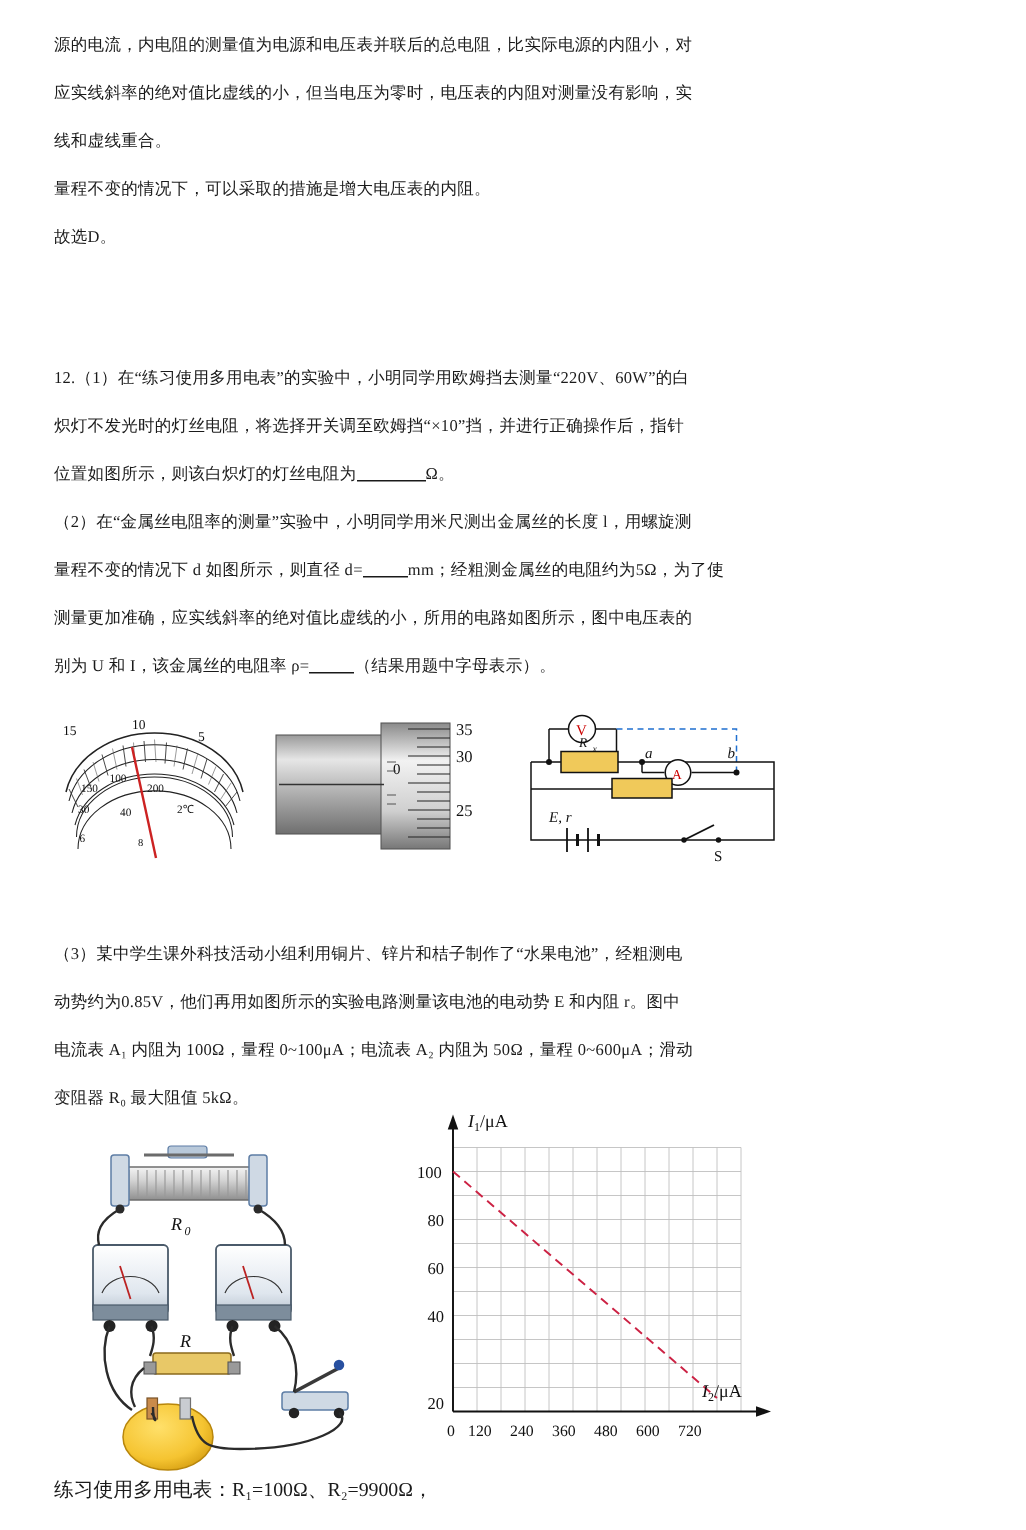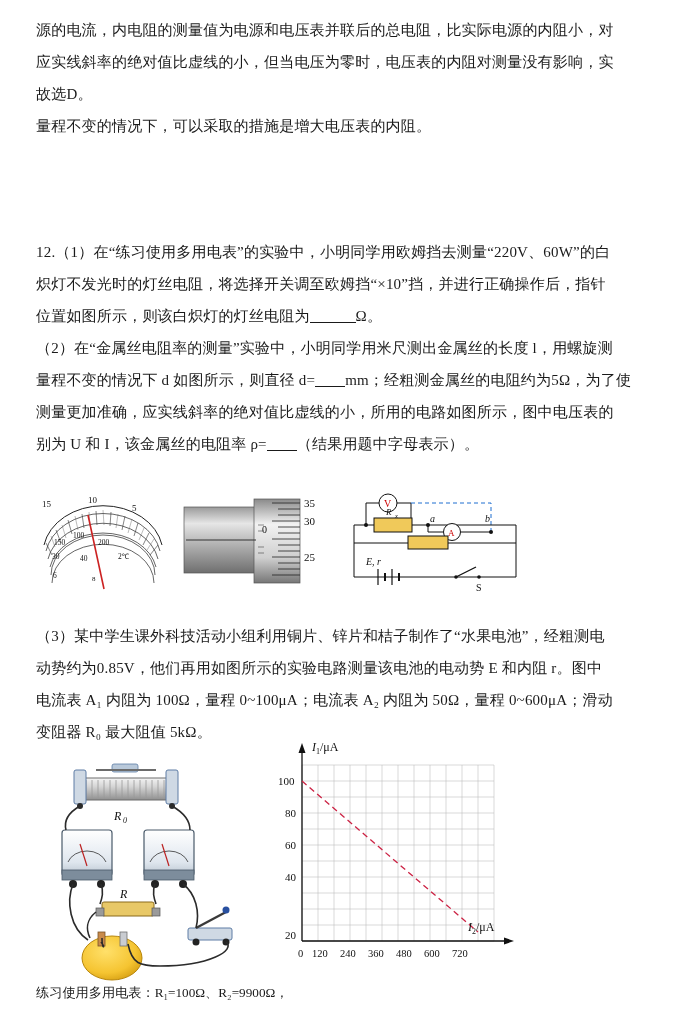--- a/index.html
+++ b/index.html
@@ -23,42 +23,42 @@
     position: relative;
   }
   .body-text {
     position: absolute;
     left: 36px;
     right: 30px;
     width: 618px;
   }
   p.para {
     margin: 0 0 0 0;
-    font-size: 15px;
+    font-size: 11px;
     line-height: 32px;
     text-align: justify;
     letter-spacing: 0.2px;
   }
   .u-line {
     display: inline-block;
     border-bottom: 1px solid #1a1a1a;
     min-width: 46px;
     height: 14px;
     vertical-align: -2px;
   }
   .u-line.short {
     min-width: 30px;
   }
   .fig-wrap {
     position: absolute;
   }
   
   #fig-meters {
     left: 36px;
-    top: 485px;
+    top: 468px;
     width: 610px;
     height: 130px;
   }
   
   #fig-fruit {
     left: 40px;
     top: 752px;
     width: 240px;
     height: 240px;
   }
@@ -88,22 +88,23 @@
   svg { display: block; }
 </style>
 </head>
 <body>
 
 <div class="page">
 
   <div class="body-text" style="top:14px;">
     <p class="para">源的电流，内电阻的测量值为电源和电压表并联后的总电阻，比实际电源的内阻小，对</p>
     <p class="para">应实线斜率的绝对值比虚线的小，但当电压为零时，电压表的内阻对测量没有影响，实</p>
+    <p class="para">线和虚线重合。</p>
+    <p class="para">量程不变的情况下，可以采取的措施是增大电压表的内阻。</p>
     <p class="para">故选D。</p>
-    <p class="para">量程不变的情况下，可以采取的措施是增大电压表的内阻。</p>
   </div>
 
   <div class="body-text" style="top:236px;">
     <p class="para">12.（1）在“练习使用多用电表”的实验中，小明同学用欧姆挡去测量“220V、60W”的白</p>
     <p class="para">炽灯不发光时的灯丝电阻，将选择开关调至欧姆挡“×10”挡，并进行正确操作后，指针</p>
     <p class="para">
       <span>位置如图所示，则该白炽灯的灯丝电阻为</span><span class="u-line"></span><span>Ω。</span>
     </p>
     <p class="para">（2）在“金属丝电阻率的测量”实验中，小明同学用米尺测出金属丝的长度 l，用螺旋测</p>
     <p class="para">

